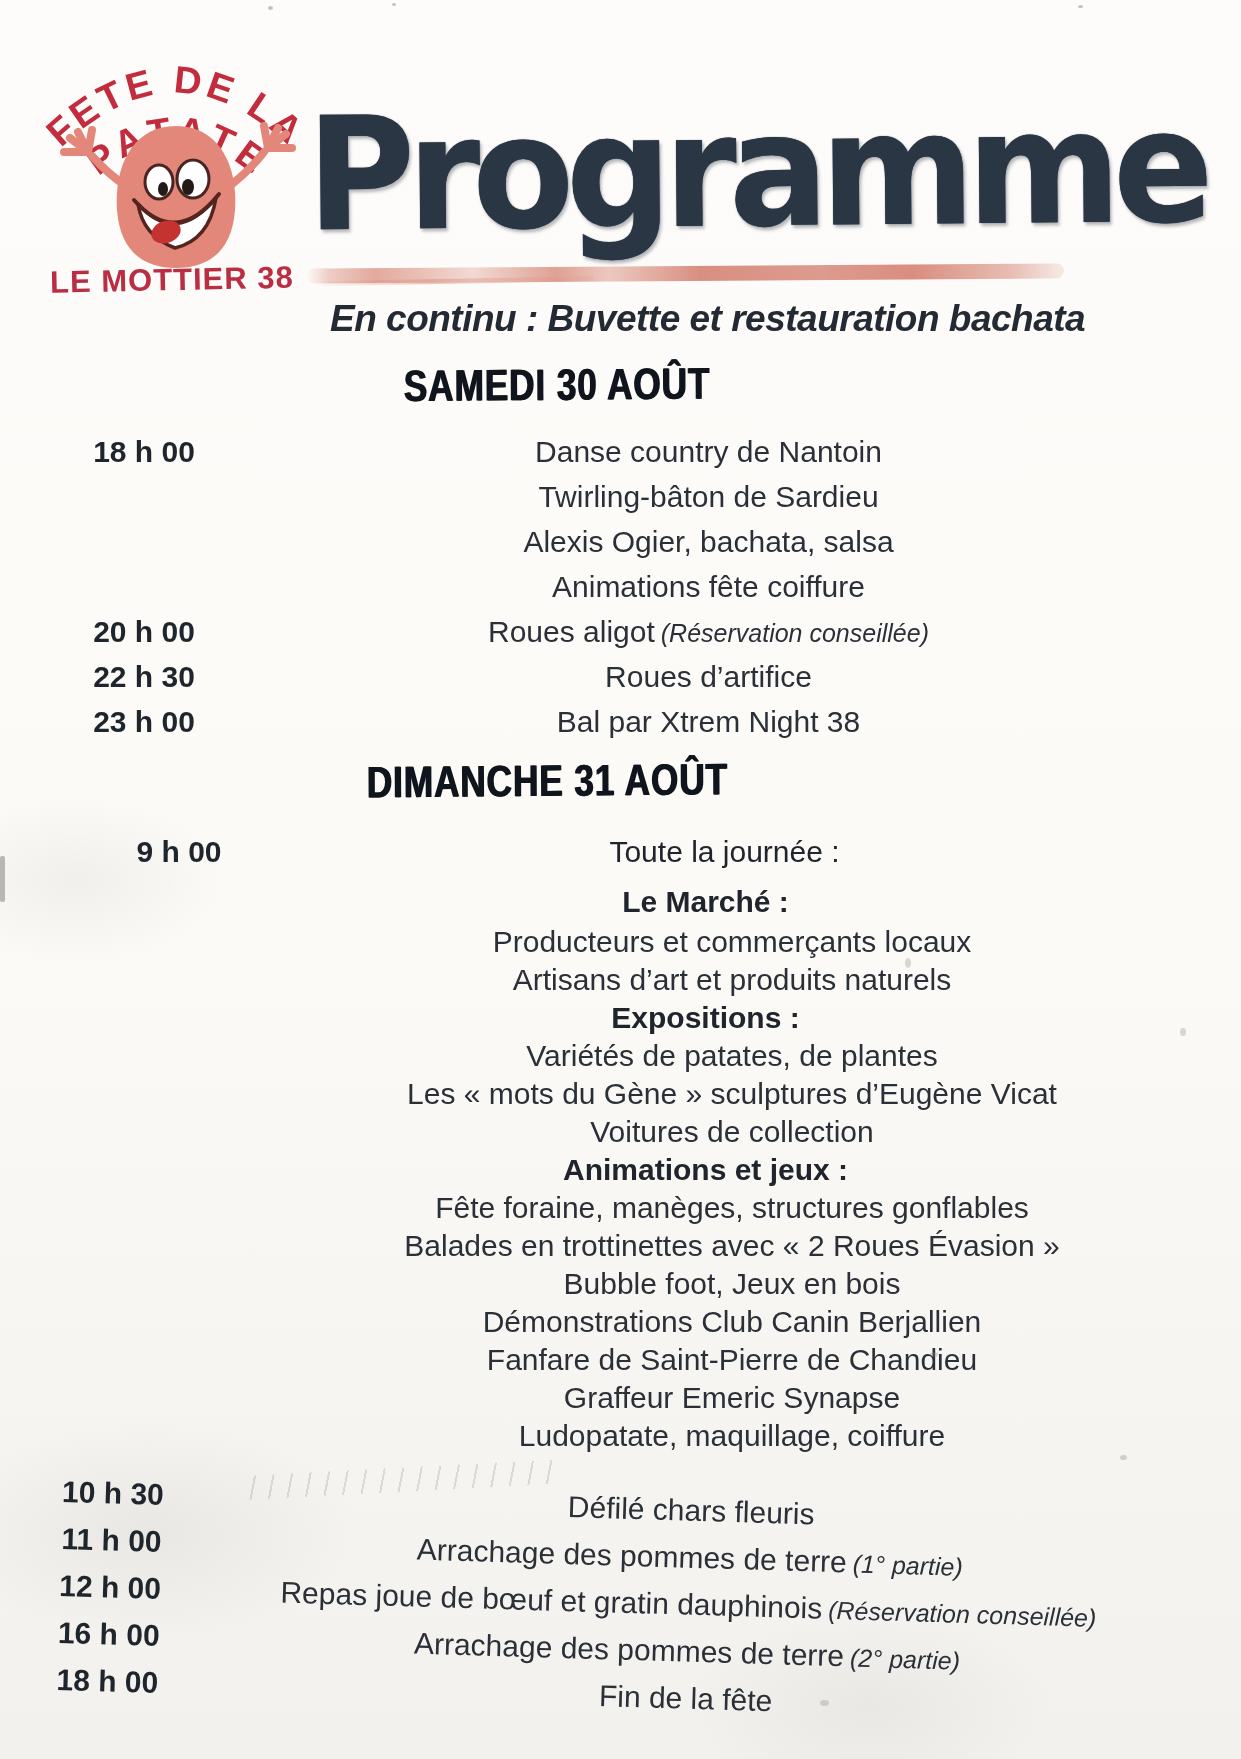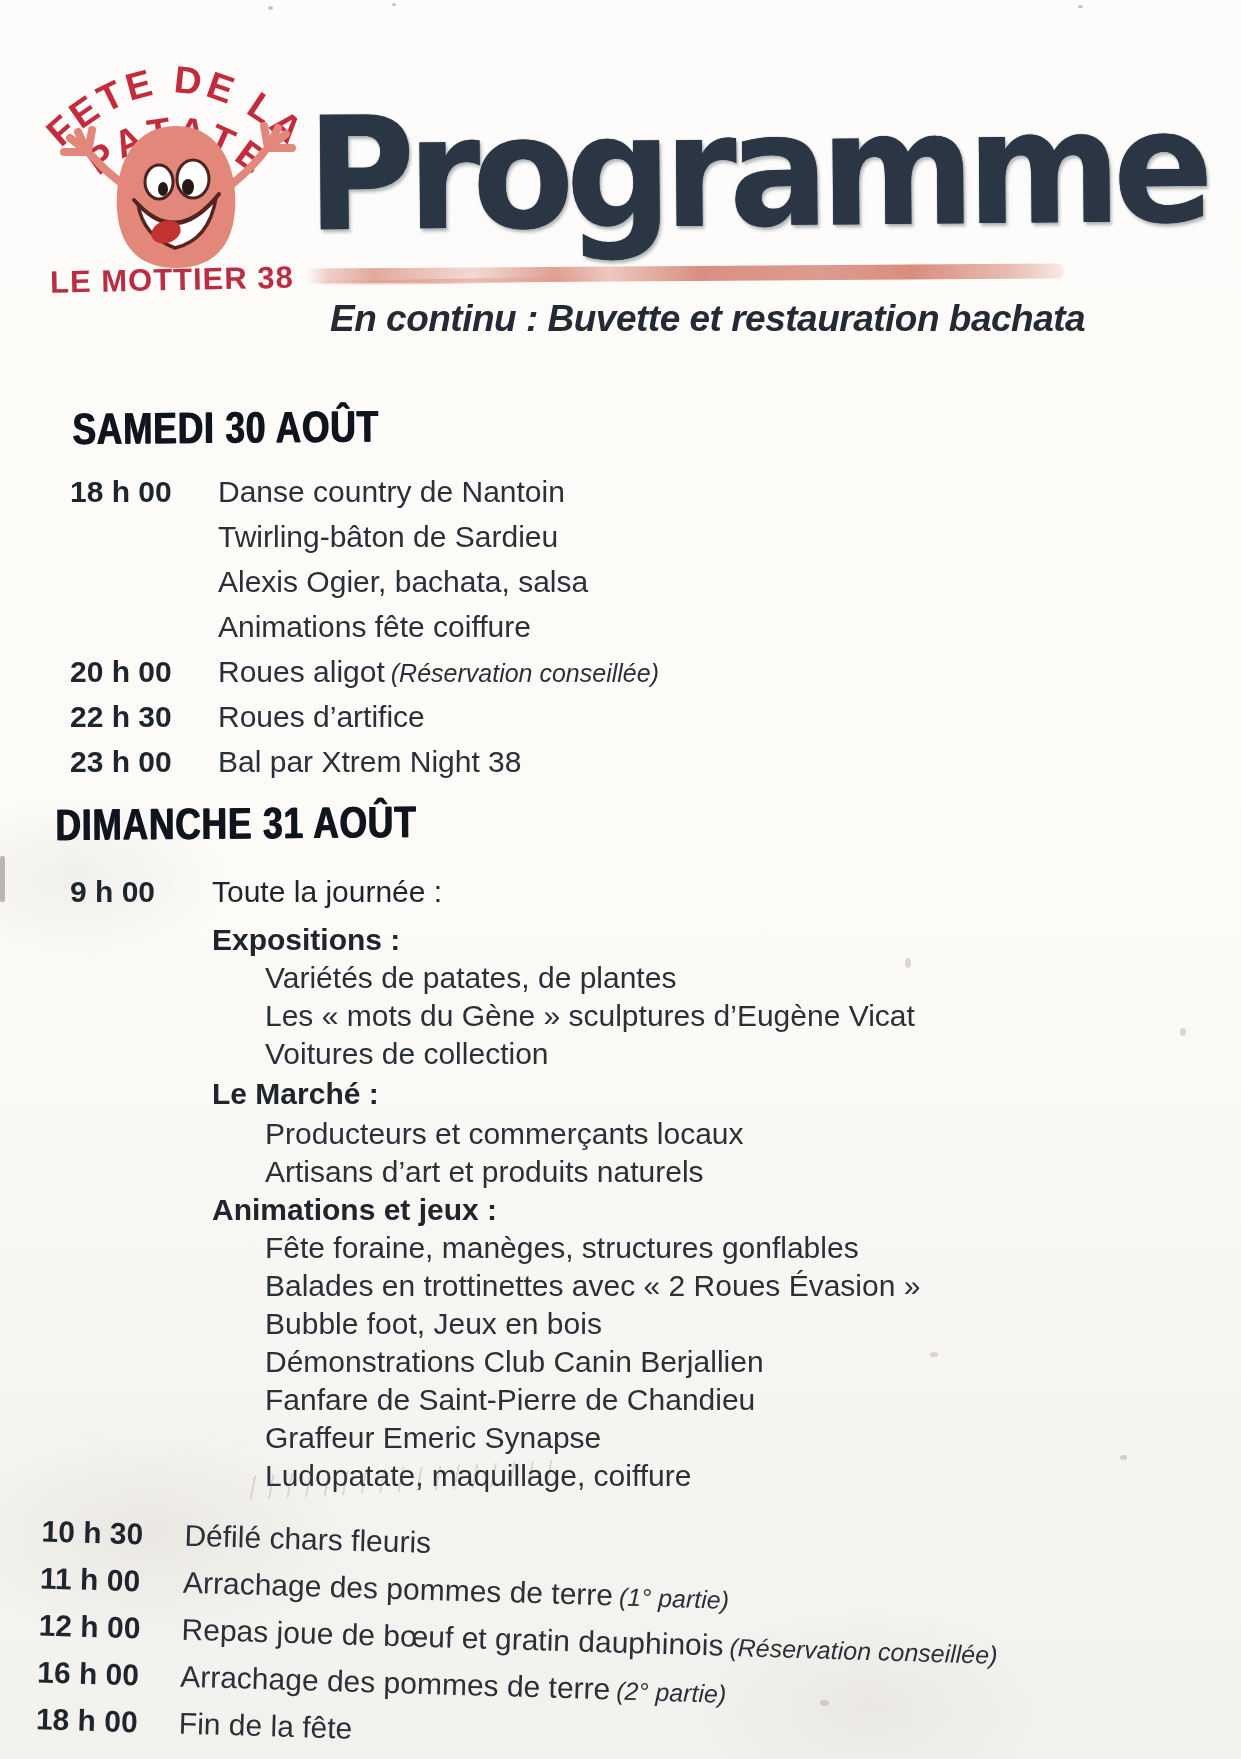--- a/index.html
+++ b/index.html
@@ -46,35 +46,35 @@
     content:"";position:absolute;left:2%;top:11px;width:36%;height:5px;border-radius:4px;
     background:linear-gradient(90deg, rgba(216,138,122,.05), rgba(216,138,122,.45) 40%, rgba(216,138,122,.10));
     transform:rotate(-0.6deg);
   }
   .subtitle{
     position:absolute;left:330px;top:298px;width:740px;
     font-size:37px;font-weight:bold;font-style:italic;color:#242a33;
     letter-spacing:-0.5px;white-space:nowrap;
   }
   
-  .flow{position:absolute;left:0;top:408px;width:1199px;}
+  .flow{position:absolute;left:0;top:368px;width:1199px;text-align:center;}
   h2{
     margin:0;font-size:41px;font-weight:900;color:#10151d;letter-spacing:1px;
     transform:scale(.86,1.08) rotate(-0.4deg);transform-origin:left bottom;
     text-shadow:1.4px 0 0 #10151d;white-space:nowrap;
   }
   .h2-sat{margin-left:72px;}
   .h2-sun{margin-left:55px;margin-top:14px;}
   .rows{margin-top:20px;}
   .srow{display:grid;grid-template-columns:148px 1fr;padding-left:70px;height:45px;align-items:baseline;}
   .time{font-size:30px;font-weight:bold;color:#1f252d;white-space:nowrap;}
   .evt{font-size:30px;color:#2b3038;white-space:nowrap;}
   .note{font-size:25px;font-style:italic;color:#2b3038;margin-left:6px;}
   
-  .allday{display:grid;grid-template-columns:142px 1fr;padding-left:70px;height:46px;align-items:baseline;margin-top:24px;}
+  .allday{display:grid;grid-template-columns:142px 1fr;padding-left:108px;height:46px;align-items:baseline;margin-top:24px;}
   .bold-label{font-size:30px;font-weight:normal;color:#20252d;}
   .group{margin-left:212px;}
   .g-head{font-size:30px;font-weight:bold;color:#20252d;height:42px;line-height:42px;}
   .g-head.tight{height:38px;line-height:38px;}
   .g-items{padding-left:53px;}
   .g-items .item{font-size:30px;color:#2b3038;height:38px;line-height:38px;white-space:nowrap;}
   
   .bottom{margin-top:20px;transform:rotate(1.7deg);transform-origin:60px 0;}
   .brow{display:grid;grid-template-columns:143px 1fr;padding-left:42px;height:47px;align-items:baseline;}
   
@@ -173,33 +173,33 @@
     </div>
 
     <h2 class="h2-sun">DIMANCHE 31 AOÛT</h2>
 
     <div class="allday">
       <span class="time">9 h 00</span>
       <span class="bold-label">Toute la journée :</span>
     </div>
 
     <div class="group">
+      <div class="g-head">Le Marché :</div>
+      <div class="g-items">
+        <div class="item">Producteurs et commerçants locaux</div>
+        <div class="item">Artisans d’art et produits naturels</div>
+      </div>
+    </div>
+
+    <div class="group">
       <div class="g-head tight">Expositions :</div>
       <div class="g-items">
         <div class="item">Variétés de patates, de plantes</div>
         <div class="item">Les « mots du Gène » sculptures d’Eugène Vicat</div>
         <div class="item">Voitures de collection</div>
-      </div>
-    </div>
-
-    <div class="group">
-      <div class="g-head">Le Marché :</div>
-      <div class="g-items">
-        <div class="item">Producteurs et commerçants locaux</div>
-        <div class="item">Artisans d’art et produits naturels</div>
       </div>
     </div>
 
     <div class="group">
       <div class="g-head tight">Animations et jeux :</div>
       <div class="g-items">
         <div class="item">Fête foraine, manèges, structures gonflables</div>
         <div class="item">Balades en trottinettes avec « 2 Roues Évasion »</div>
         <div class="item">Bubble foot, Jeux en bois</div>
         <div class="item">Démonstrations Club Canin Berjallien</div>

